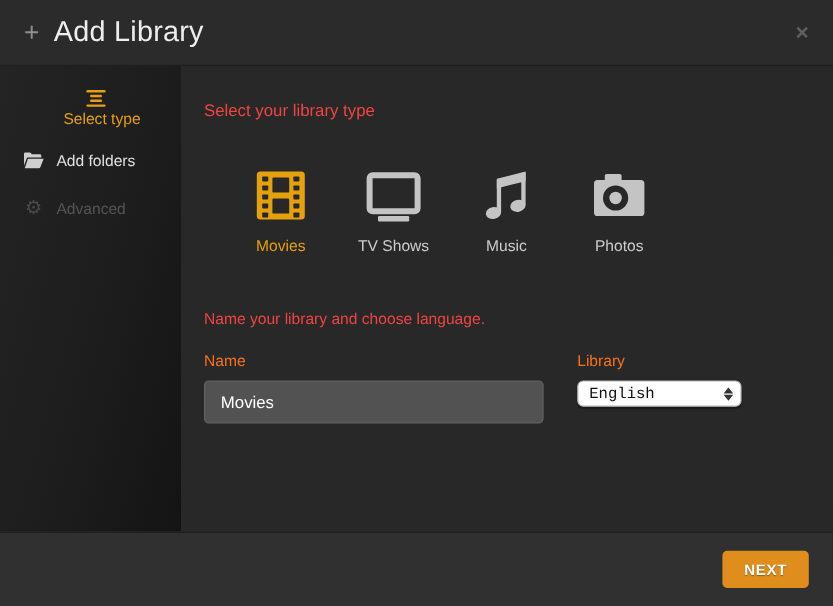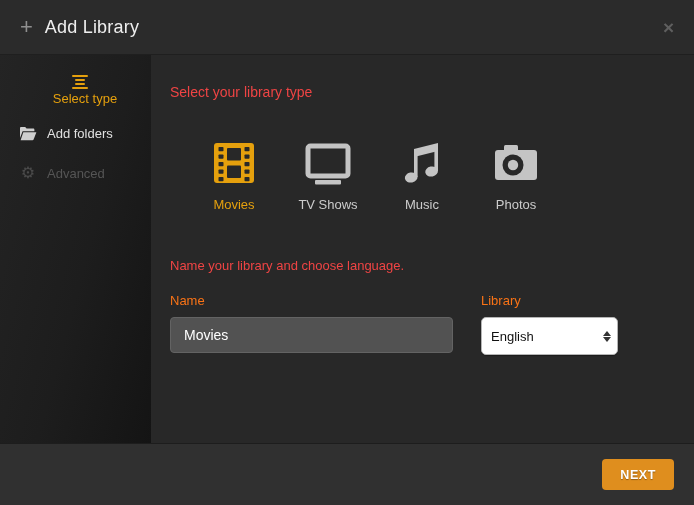--- a/index.html
+++ b/index.html
@@ -21,21 +21,21 @@
     background: #2b2b2b;
     display: flex; align-items: center;
     padding: 0 20px;
     border-bottom: 1px solid #1f1f1f;
   }
   .plus-icon {
     color: #8f8f8f; font-size: 22px; font-weight: 400;
     margin-right: 12px; line-height: 1;
   }
   .dlg-title {
-    color: #eeeeee; font-size: 18px; font-weight: 400;
+    color: #eeeeee; font-size: 24px; font-weight: 400;
     letter-spacing: 0.2px;
   }
   .close-icon {
     margin-left: auto;
     color: #5f5f5f; font-size: 19px; font-weight: 700;
     cursor: pointer; line-height: 1;
   }
 
   
   .dlg-body { flex: 1 1 auto; display: flex; min-height: 0; }
@@ -96,28 +96,29 @@
     width: 283px; height: 36px;
     background: #525252;
     border: 1px solid #636363;
     border-radius: 4px;
     color: #ffffff; font-size: 14px;
     font-family: "Liberation Sans", sans-serif;
     padding: 0 13px;
     outline: none;
   }
   .select-box {
-    width: 137px; height: 38px;
+    width: 137px; height: 22px;
     background: #ffffff;
     border: 1px solid #b5b5b5;
     border-radius: 5px;
     display: flex; align-items: center;
     padding: 0 4px 0 9px;
     cursor: pointer;
     box-shadow: 0 1px 1px rgba(0,0,0,0.35);
+    font-family: Liberation Mono, monospace;
   }
   .select-box .sel-value { color: #111111; font-size: 13px; flex: 1 1 auto; }
   .stepper { display: flex; flex-direction: column; align-items: center; gap: 1px; padding-right: 2px; }
   .stepper i { display: block; width: 0; height: 0; border-left: 4px solid transparent; border-right: 4px solid transparent; }
   .stepper .up   { border-bottom: 5px solid #333333; }
   .stepper .down { border-top: 5px solid #333333; }
 
   
   .dlg-footer {
     height: 62px; flex: 0 0 62px;

